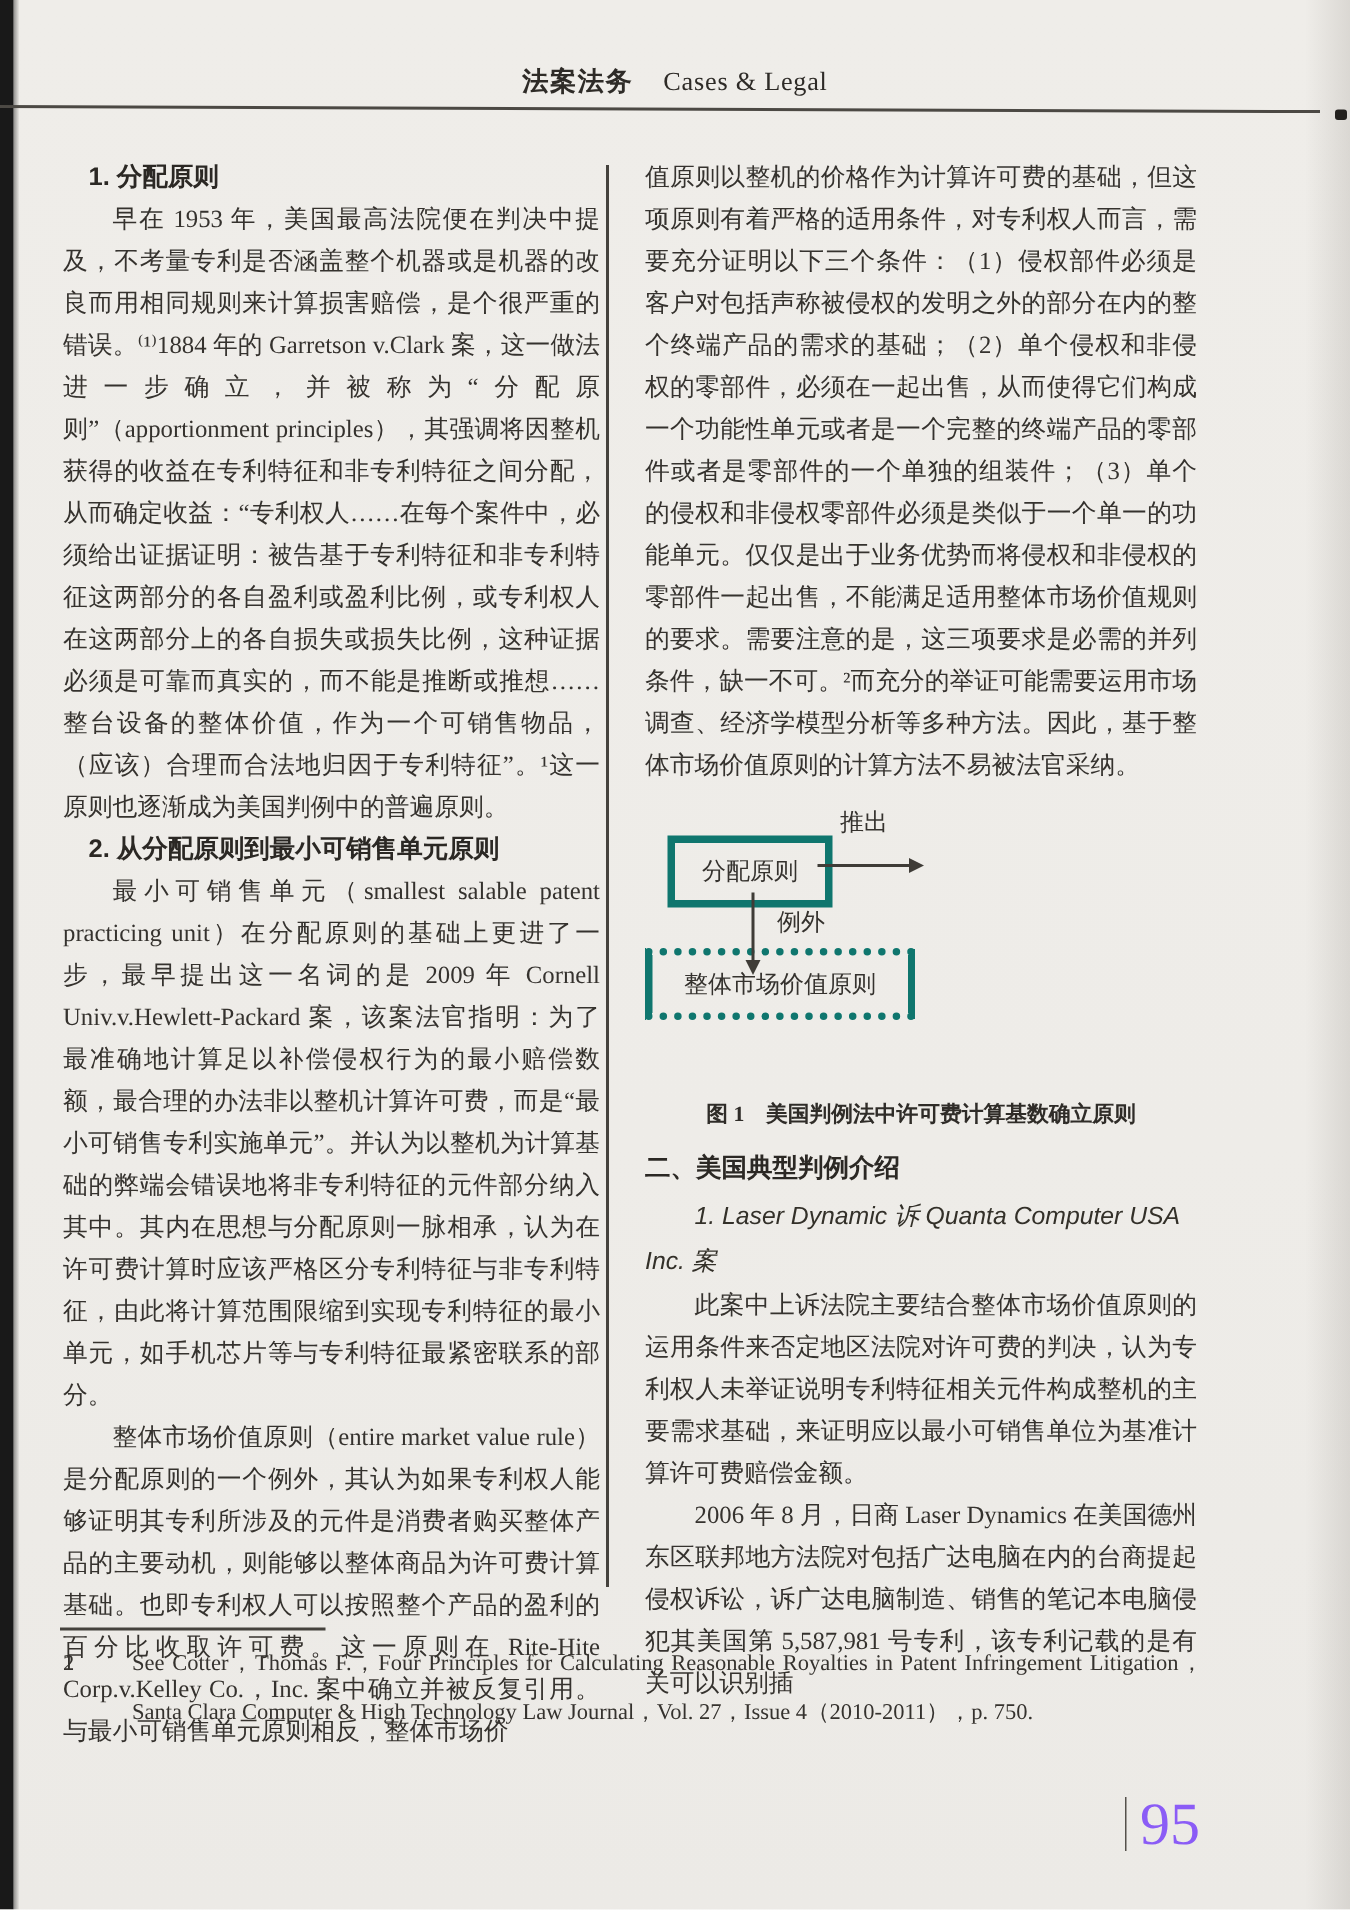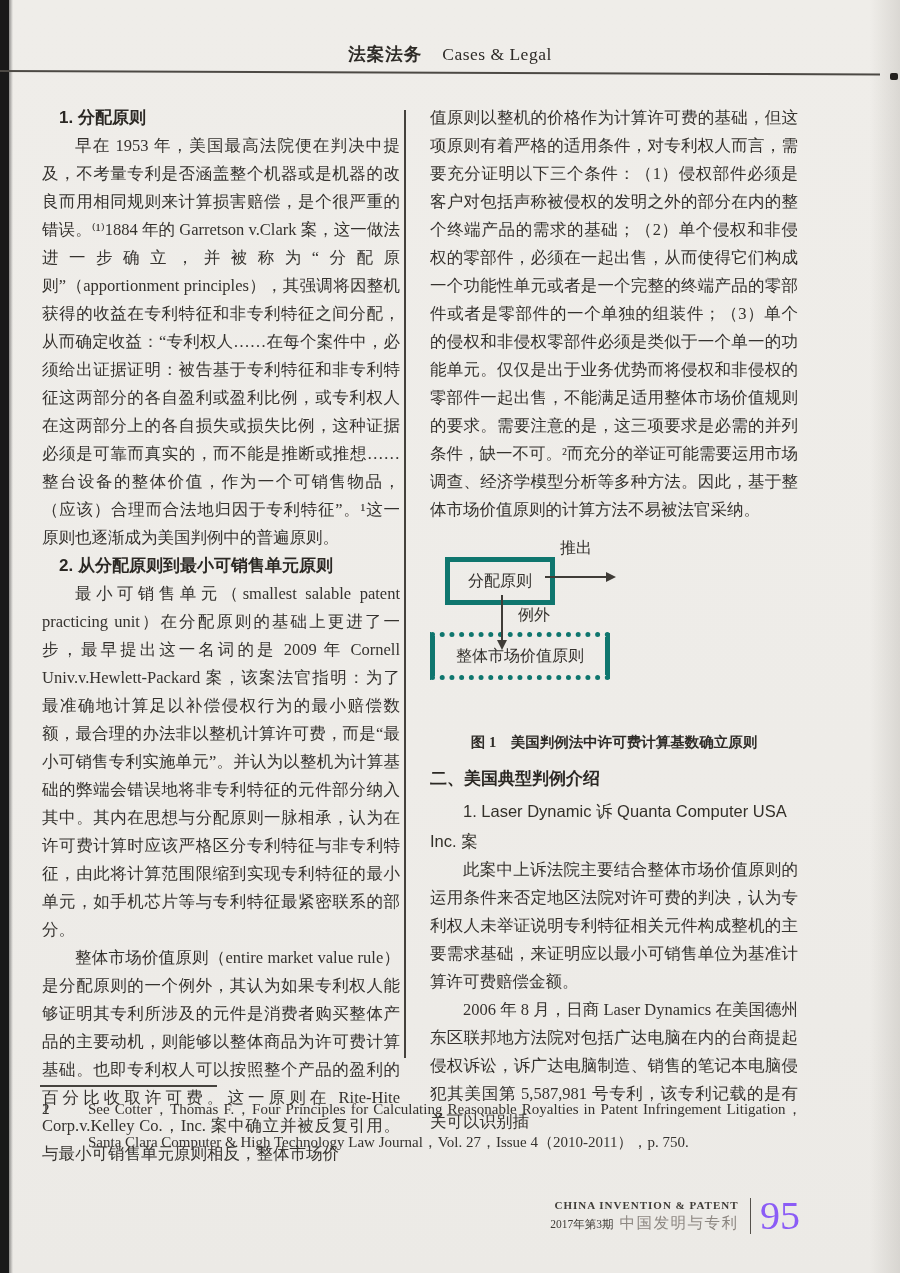--- a/index.html
+++ b/index.html
@@ -21,21 +21,21 @@
 
   .col{position:absolute;top:104px;}
   .col-left{left:42px;width:358px;}
   .col-right{left:430px;width:368px;}
   p.body{margin:0;font-size:16.5px;line-height:28px;text-align:justify;text-indent:2em;color:#35322e;}
   p.body.cont{text-indent:0;}
   .sec-h{margin:0;font-family:"Liberation Sans","DejaVu Sans",sans-serif;font-weight:bold;
     font-size:17px;line-height:28px;color:#2b2824;text-indent:1em;}
   .sec-h.major{text-indent:0;line-height:30px;margin-top:36px;}
   .case-h{margin:2px 0 0 0;font-family:"Liberation Sans","DejaVu Sans",sans-serif;font-weight:normal;
-    font-size:16.5px;line-height:30px;color:#333029;text-indent:2em;}
+    font-size:16.5px;line-height:30px;color:#333029;text-indent:2em;font-style:italic;}
 
   .figure{position:relative;height:196px;margin-top:8px;}
   .fbox{position:absolute;border:5px solid #0f766e;display:flex;align-items:center;justify-content:center;
     font-size:16px;color:#35322e;background:transparent;}
   .fbox.dotty{border-style:solid;border-top-style:dotted;border-bottom-style:dotted;}
   .fbox-a{left:15px;top:25px;width:100px;height:38px;}
   .fbox-b{left:187px;top:26px;width:178px;height:40px;}
   .fbox-c{left:0px;top:100px;width:170px;height:38px;}
   .arrow-h{position:absolute;left:115px;top:44px;width:62px;height:1.6px;background:#3f3c37;}
   .ah-right{position:absolute;left:176px;top:40px;width:0;height:0;
@@ -115,21 +115,15 @@
   <div class="fn">
     <span class="num">1</span>
   </div>
   <div class="fn">
     <span class="num">2</span>
     <span>See Cotter，Thomas F.，Four Principles for Calculating Reasonable Royalties in Patent Infringement Litigation，Santa Clara Computer &amp; High Technology Law Journal，Vol. 27，Issue 4（2010-2011），p. 750.</span>
   </div>
 </div>
 
 <div class="footer">
-  <div class="footer-text">
-    <div class="footer-en">CHINA INVENTION &amp; PATENT</div>
-    <div>
-      <span class="footer-issue">2017年第3期</span><span class="footer-zh">中国发明与专利</span>
-    </div>
-  </div>
   <div class="footer-bar"></div>
   <div class="footer-page">95</div>
 </div>
 
 </body></html>

